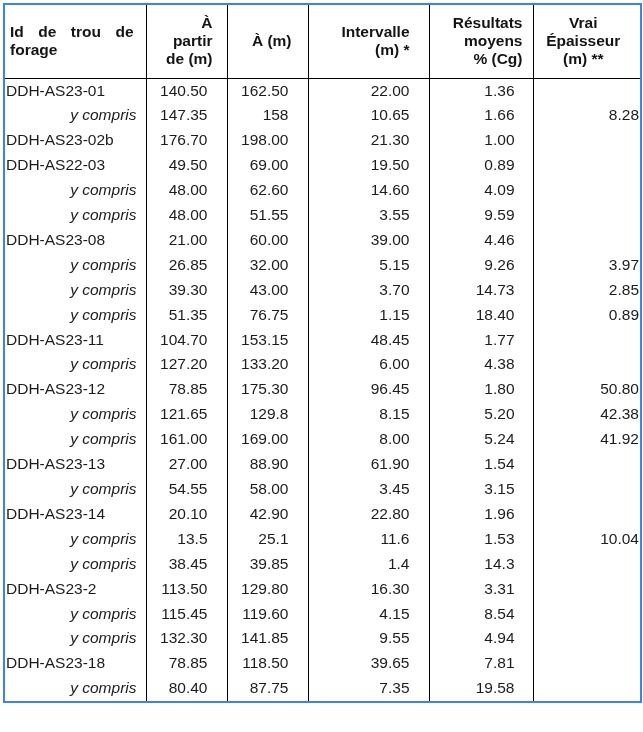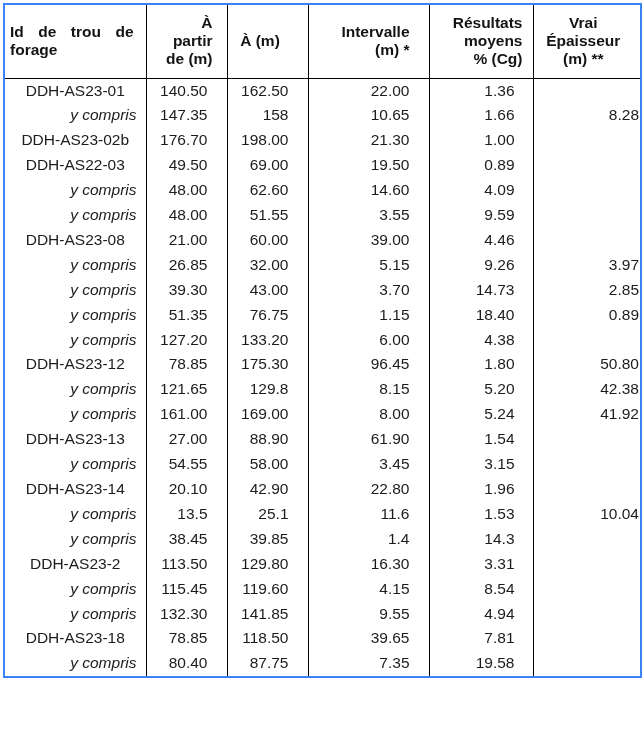--- a/index.html
+++ b/index.html
@@ -11,26 +11,26 @@
   th,td{border-left:1px solid #000;border-right:1px solid #000;
         overflow:hidden;box-sizing:border-box;}
   thead th{border-bottom:1px solid #000;height:74px;vertical-align:middle;
         font-weight:700;font-size:15.5px;line-height:18px;white-space:pre-line;
         padding-top:0;padding-bottom:0;color:#141414;}
   tbody td{height:24.9px;vertical-align:middle;font-size:15.5px;line-height:24.9px;
         padding-top:0;padding-bottom:0;white-space:nowrap;}
   
   .h1{text-align:justify;padding-left:5px;padding-right:12px;}
   .h2{text-align:right;padding-right:14px;}
-  .h3{padding-right:16px;}
+  .h3{text-align:right;padding-right:16px;}
   .h4{text-align:right;padding-right:19px;}
   .h5{text-align:right;padding-right:10px;}
   .h6{text-align:center;padding-right:8px;}
   
-  .cell-id-hole{text-align:center;margin-left:34px;}
+  .cell-id-hole{text-align:left;margin-left:34px;}
   .cell-id-incl{text-align:right;padding-right:9px;font-style:italic;}
   .num{text-align:right;font-variant-numeric:tabular-nums;}
   .c2,.c3,.c4{padding-right:19px;}
   .c5{padding-right:18px;}
   .c6{}
 </style>
 </head>
 <body>
 
 <div class="page">
@@ -135,20 +135,28 @@
         </tr>
         <tr>
           <td class="cell-id-incl">y compris</td>
           <td class="num c2">51.35</td>
           <td class="num c3">76.75</td>
           <td class="num c4">1.15</td>
           <td class="num c5">18.40</td>
           <td class="num c6">0.89</td>
         </tr>
         <tr>
+          <td class="cell-id-hole">DDH-AS23-11</td>
+          <td class="num c2">104.70</td>
+          <td class="num c3">153.15</td>
+          <td class="num c4">48.45</td>
+          <td class="num c5">1.77</td>
+          <td class="num c6"></td>
+        </tr>
+        <tr>
           <td class="cell-id-incl">y compris</td>
           <td class="num c2">127.20</td>
           <td class="num c3">133.20</td>
           <td class="num c4">6.00</td>
           <td class="num c5">4.38</td>
           <td class="num c6"></td>
         </tr>
         <tr>
           <td class="cell-id-hole">DDH-AS23-12</td>
           <td class="num c2">78.85</td>

